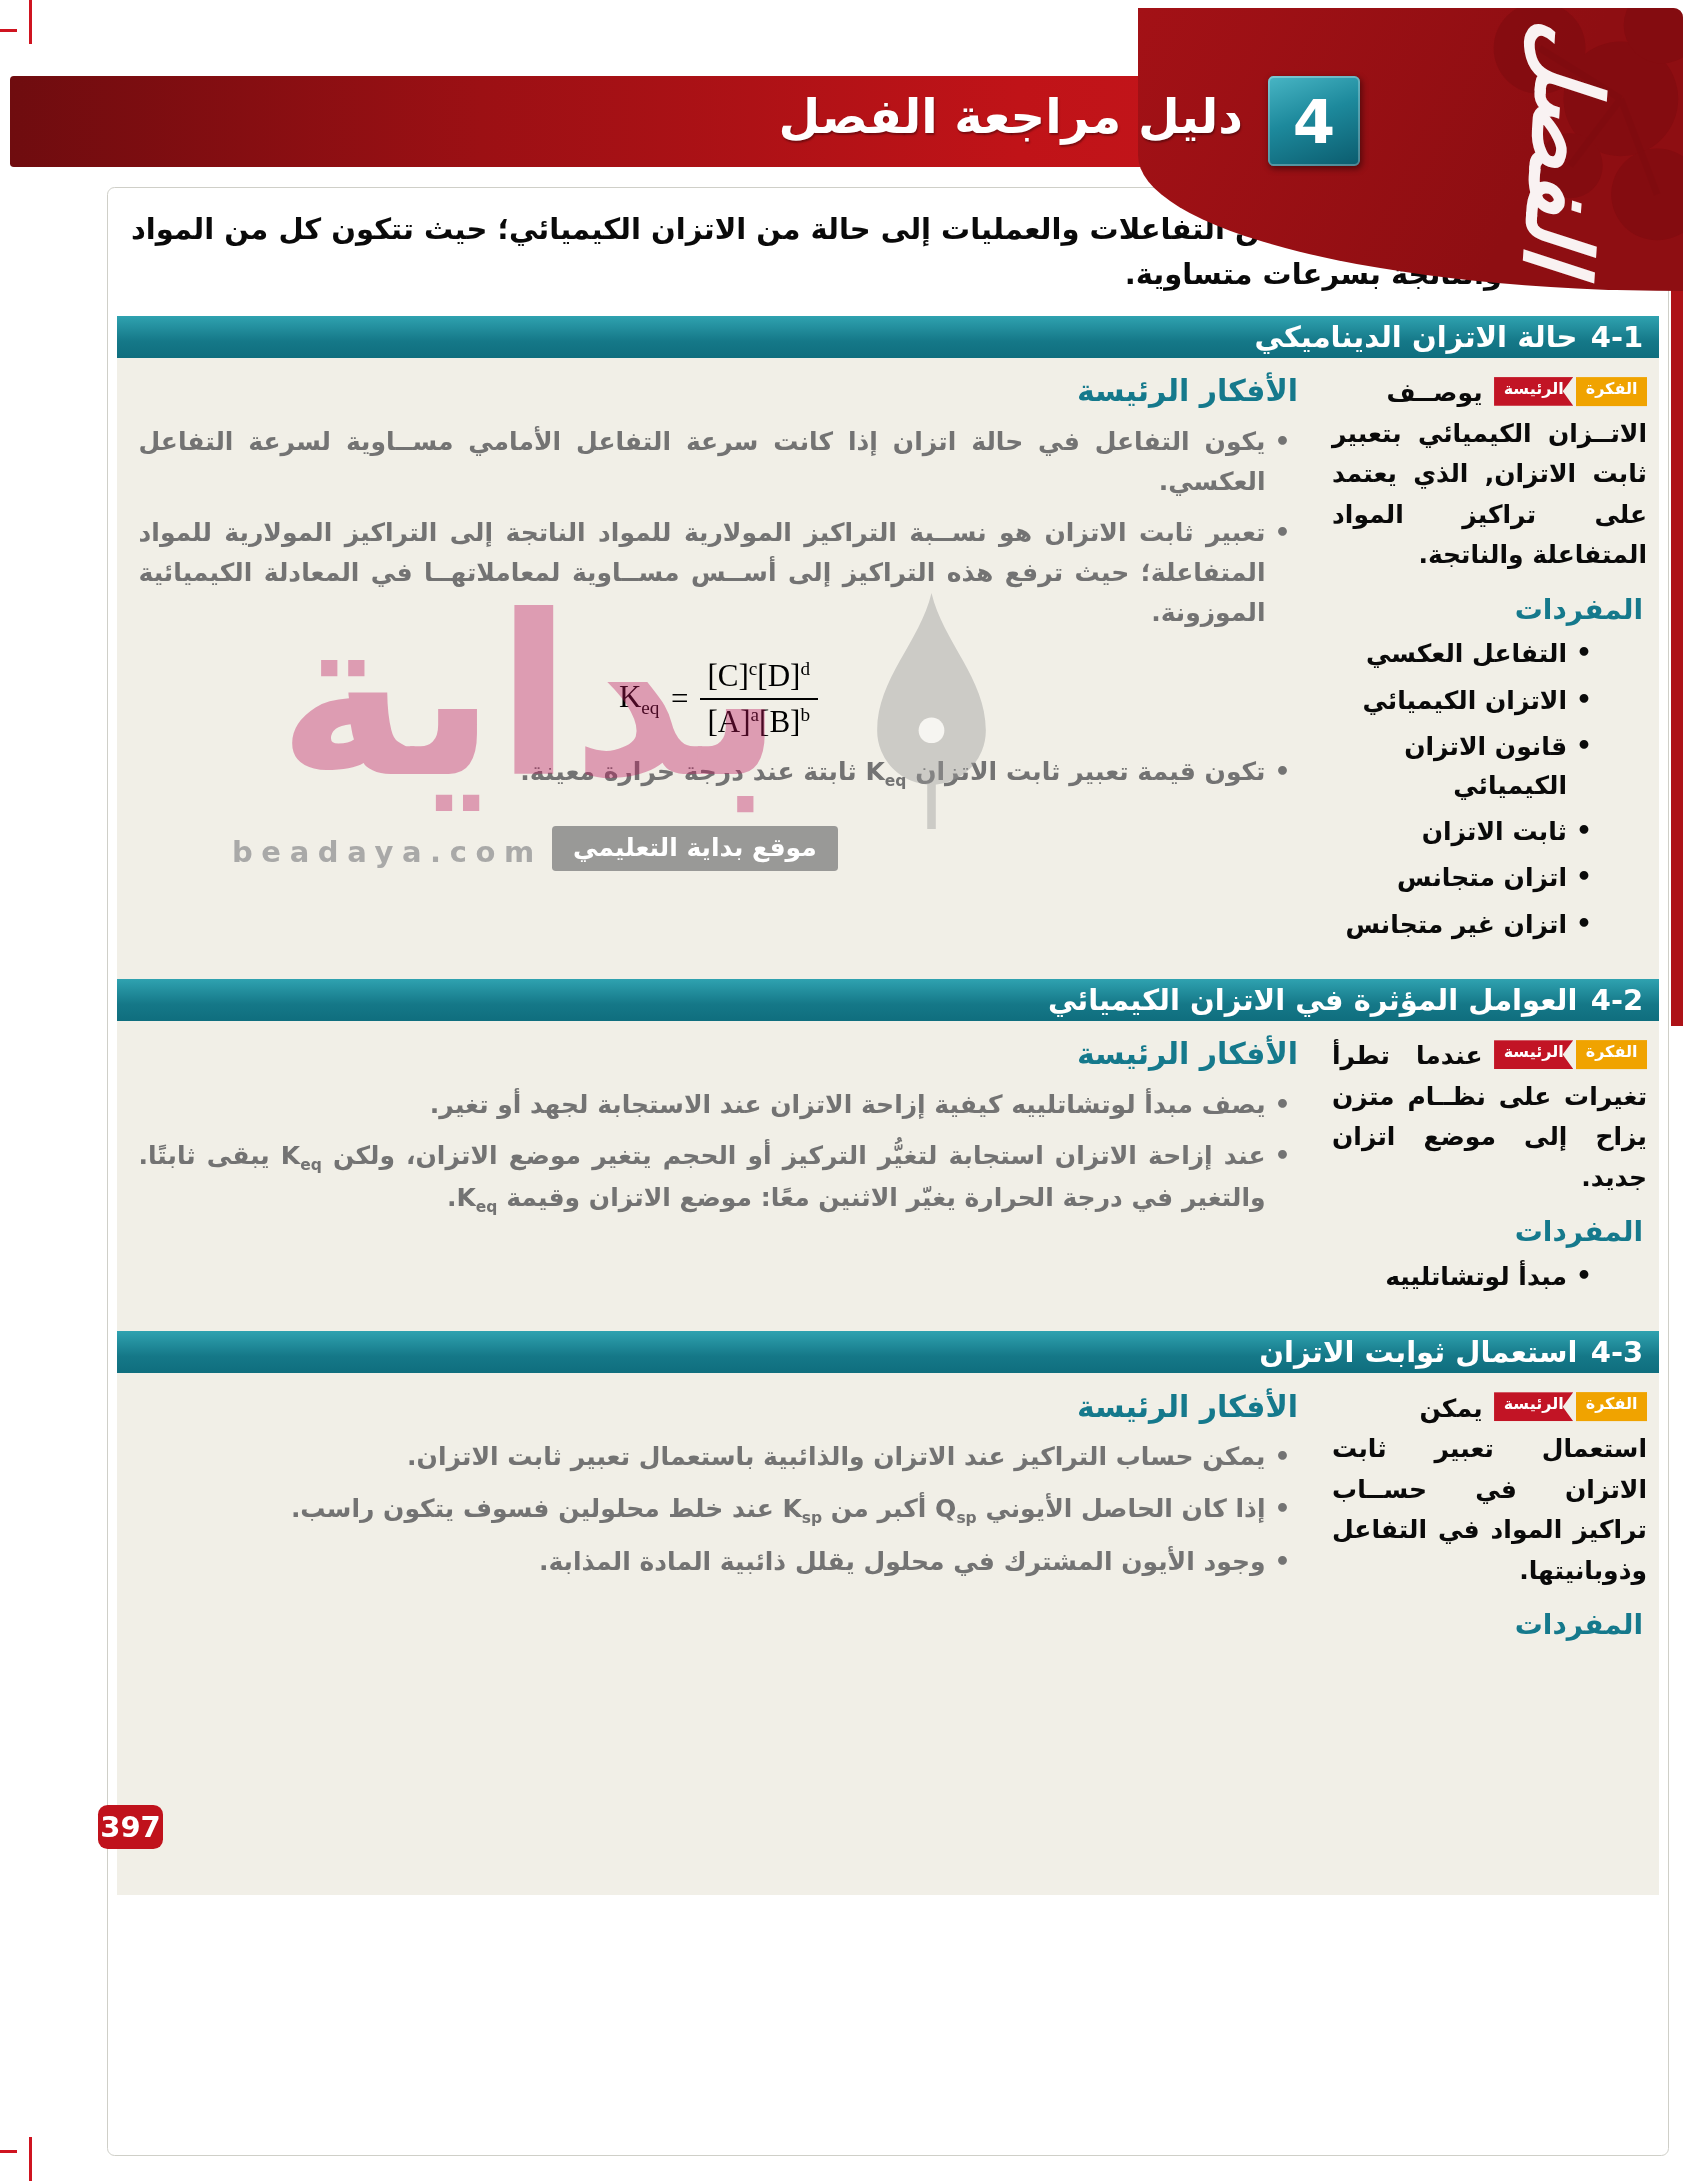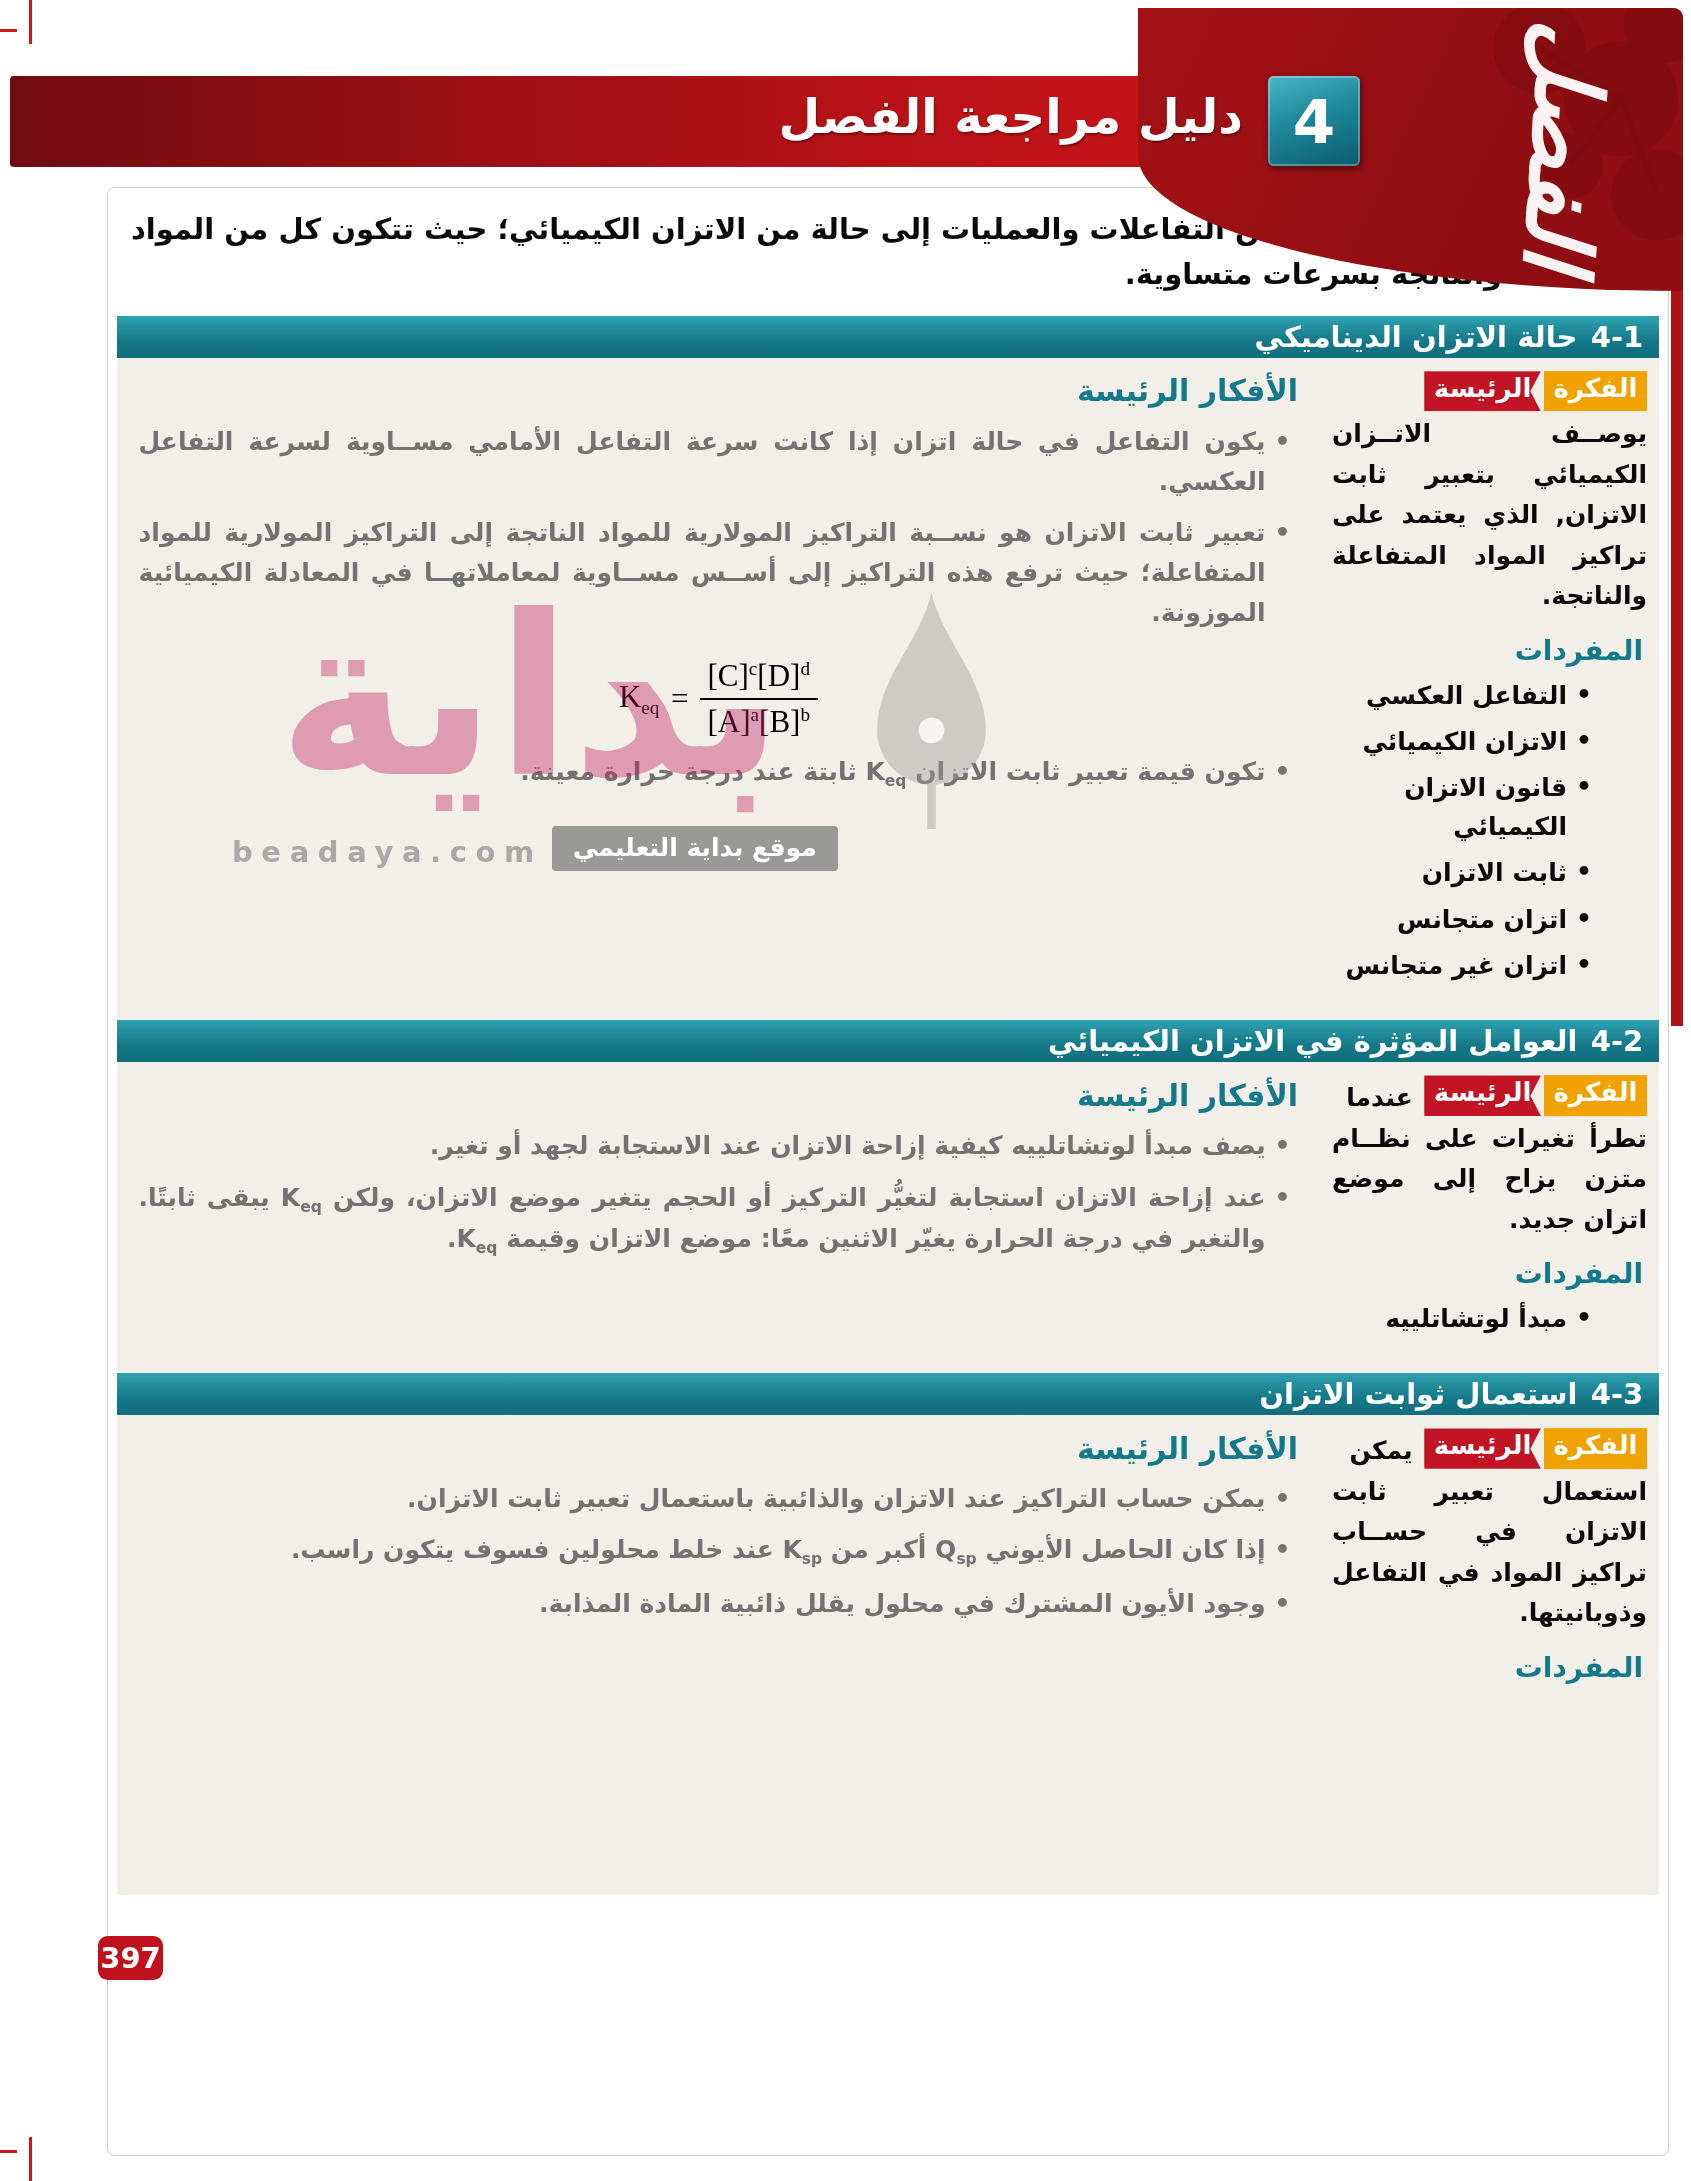--- a/index.html
+++ b/index.html
@@ -51,21 +51,21 @@
   .sections { background:#f1efe7; min-height:1579px; margin:0 1.9px; padding-bottom:25px; }
   .secbar { height:42px; display:flex; align-items:center; gap:13.4px; direction:rtl;
             padding:0 15.3px; color:#fff; font-weight:bold; font-size:29px;
             background:linear-gradient(180deg,#2fa2b0 0%,#157888 60%,#0f6e7e 100%); }
   .secnum { direction:ltr; unicode-bidi:embed; }
   .secbody { display:grid; direction:rtl; grid-template-columns:315px 1fr; column-gap:34px;
              padding:15.3px 11.5px 27px 21px; }
 
   .main-idea { font-size:25px; font-weight:700; line-height:1.62; color:#0a0a0a;
                text-align:justify; text-align-last:right; }
-  .main-idea .badge .bbox { font-size:26px; padding:2.9px 9.6px 7.6px; }
+  .main-idea .badge .bbox { font-size:16px; padding:2.9px 9.6px 7.6px; }
   .vocab-h { margin:17px 3.8px 9.6px 0; font-size:28px; color:#15798c; font-weight:bold; text-align:right; }
   .vocab { list-style:none; padding:0 55px 0 0; font-size:25px; font-weight:700;
            line-height:1.55; color:#0a0a0a; text-align:right; }
   .vocab li { position:relative; padding-right:25px; margin-bottom:7.6px; }
   .vocab li::before { content:"•"; position:absolute; right:0; top:-1px; }
 
   .ideas-h { margin:0 0 13.4px; font-size:30px; color:#15798c; font-weight:bold; text-align:right; }
   .bullets { list-style:none; font-size:25px; font-weight:700; line-height:1.6; color:#737373; }
   .bullets li { position:relative; padding-right:32.5px; margin-bottom:11.5px;
                 text-align:justify; text-align-last:right; }
@@ -84,21 +84,21 @@
   .watermark { position:absolute; left:196px; top:581px; width:899px; height:325px;
                z-index:6; pointer-events:none; }
   .wm-big { position:absolute; left:0; top:0; width:669px; direction:rtl; text-align:center;
             font-size:222px; font-weight:bold; color:#be185d; opacity:.38; line-height:1.05; }
   .wm-pen { position:absolute; left:664px; top:11.5px; opacity:.42; }
   .wm-site { position:absolute; left:36px; top:254px; font-size:29px; font-weight:bold;
              letter-spacing:8.6px; color:#a2a2a2; opacity:.9; }
   .wm-band { position:absolute; left:356px; top:245px; direction:rtl; background:rgba(128,128,128,.78);
              color:#fff; font-size:25px; font-weight:700; padding:6.7px 21px 9.6px; border-radius:3.8px; }
 
-  .page-badge { position:absolute; left:98px; top:1936px; width:65px; height:44px; z-index:4;
+  .page-badge { position:absolute; left:98px; top:1805px; width:65px; height:44px; z-index:4;
                 background:#c0121c; color:#fff; font-size:29px; font-weight:bold;
                 display:flex; align-items:center; justify-content:center; border-radius:9.6px; }
 </style>
 </head>
 <body>
 
 <div class="page">
 
   <div class="trim tv1"></div>
   <div class="trim th1"></div>

